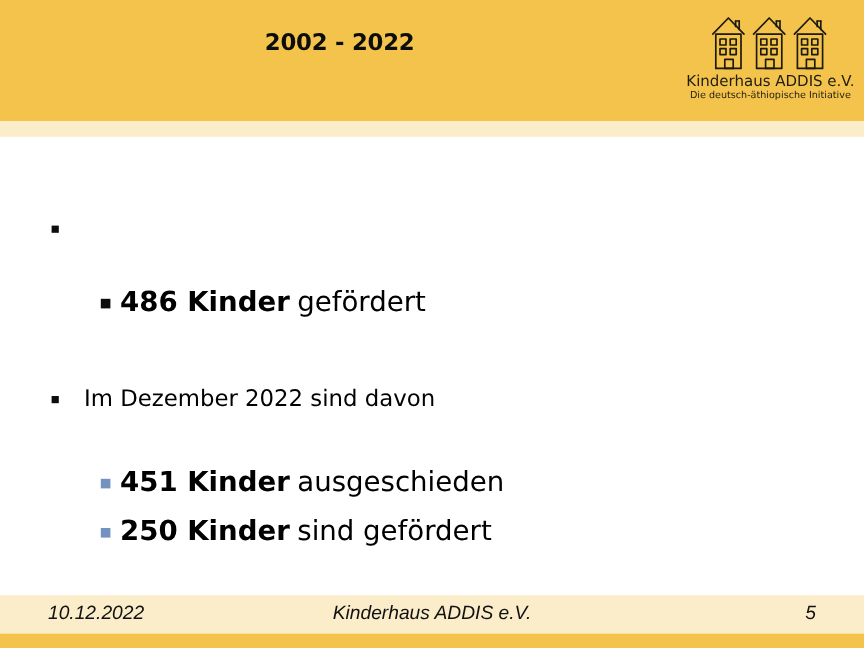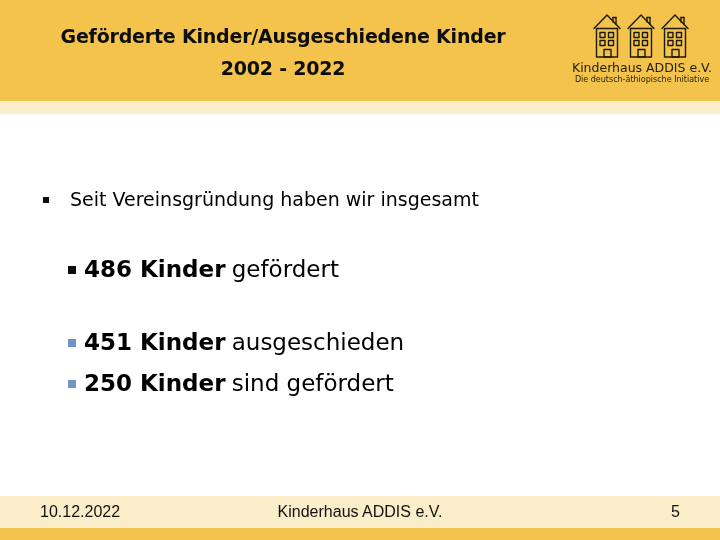--- a/index.html
+++ b/index.html
@@ -49,21 +49,21 @@
     line-height: 9px;
     white-space: nowrap;
   }
 
   
   .content { position: absolute; top: 114px; left: 0; right: 0; }
   .row { display: flex; align-items: center; }
   .row .bullet { flex: none; }
   .l1 { padding-left: 43px; font-size: 19px; line-height: 23px; }
   .l1 .bullet { width: 6px; height: 6px; background: #0d0d0d; margin-right: 21px; }
-  .l2 { padding-left: 68px; font-size: 23px; line-height: 29px; }
+  .l2 { padding-left: 68px; font-size: 23px; line-height: 29px; margin-left: 16px; }
   .l2 .bullet { width: 8px; height: 8px; margin-right: 8px; }
   .b-black { background: #0d0d0d; }
   .b-blue  { background: var(--blue-bullet, #7292C1) !important; }
   .l2 .txt-strong { font-weight: bold; }
   .l2 .txt-rest { margin-left: 0.27em; }
   .row1 { margin-top: 74px; }
   .row2 { margin-top: 44px; }
   .row3 { margin-top: 54px; }
   .row4 { margin-top: 44px; }
   .row5 { margin-top: 12px; }
@@ -72,38 +72,38 @@
   .footer-bar {
     position: absolute; left: 0; right: 0; bottom: 12px;
     height: 32px;
     background: var(--cream, #FBEDC9);
     display: flex; align-items: center;
     padding: 0 40px;
     box-sizing: border-box;
     font-family: "Liberation Sans", sans-serif;
     font-size: 16px;
     color: #111;
+    font-style: italic;
   }
   .footer-bar .f-left  { flex: 1; text-align: left; }
   .footer-bar .f-mid   { flex: none; text-align: center; }
   .footer-bar .f-right { flex: 1; text-align: right; }
   .footer-strip {
     position: absolute; left: 0; right: 0; bottom: 0;
     height: 12px;
     background: var(--gold, #F3C34B);
   }
 </style>
 </head>
 <body>
 
 <div class="slide">
 
   <header class="header">
     <div class="title">
-      <div>Geförderte Kinder/Ausgeschiedene Kinder</div>
       <div>2002 - 2022</div>
     </div>
 
     <div class="logo">
       <svg width="100" height="46" viewBox="0 0 100 46" fill="none" stroke="#1c1a0e" stroke-width="1.4" stroke-linecap="round" stroke-linejoin="round">
         <g transform="translate(2,0)">
           <polyline points="0,15.5 13,2 26,15.5"></polyline>
             <line x1="19" y1="4.5" x2="19" y2="9"></line>
             <line x1="22" y1="4.5" x2="22" y2="11.5"></line>
             <line x1="19" y1="4.5" x2="22" y2="4.5"></line>
@@ -143,28 +143,31 @@
       <div class="logo-tagline">Die deutsch-äthiopische Initiative</div>
     </div>
   </header>
 
   <div class="accent-strip"></div>
 
   <main class="content">
 
     <div class="row l1 row1">
       <span class="bullet b-black"></span>
-      <span class="txt"><span class="txt-strong"></span><span class="txt-rest">Seit Vereinsgründung haben wir insgesamt</span></span>
     </div>
 
     <div class="row l2 row2">
       <span class="bullet b-black"></span>
       <span class="txt"><span class="txt-strong">486 Kinder</span><span class="txt-rest">gefördert</span></span>
     </div>
 
+    <div class="row l1 row3">
+      <span class="bullet b-black"></span>
+      <span class="txt"><span class="txt-strong"></span><span class="txt-rest">Im Dezember 2022 sind davon</span></span>
+    </div>
 
     <div class="row l2 row4">
       <span class="bullet b-blue"></span>
       <span class="txt"><span class="txt-strong">451 Kinder</span><span class="txt-rest">ausgeschieden</span></span>
     </div>
 
     <div class="row l2 row5">
       <span class="bullet b-blue"></span>
       <span class="txt"><span class="txt-strong">250 Kinder</span><span class="txt-rest">sind gefördert</span></span>
     </div>

